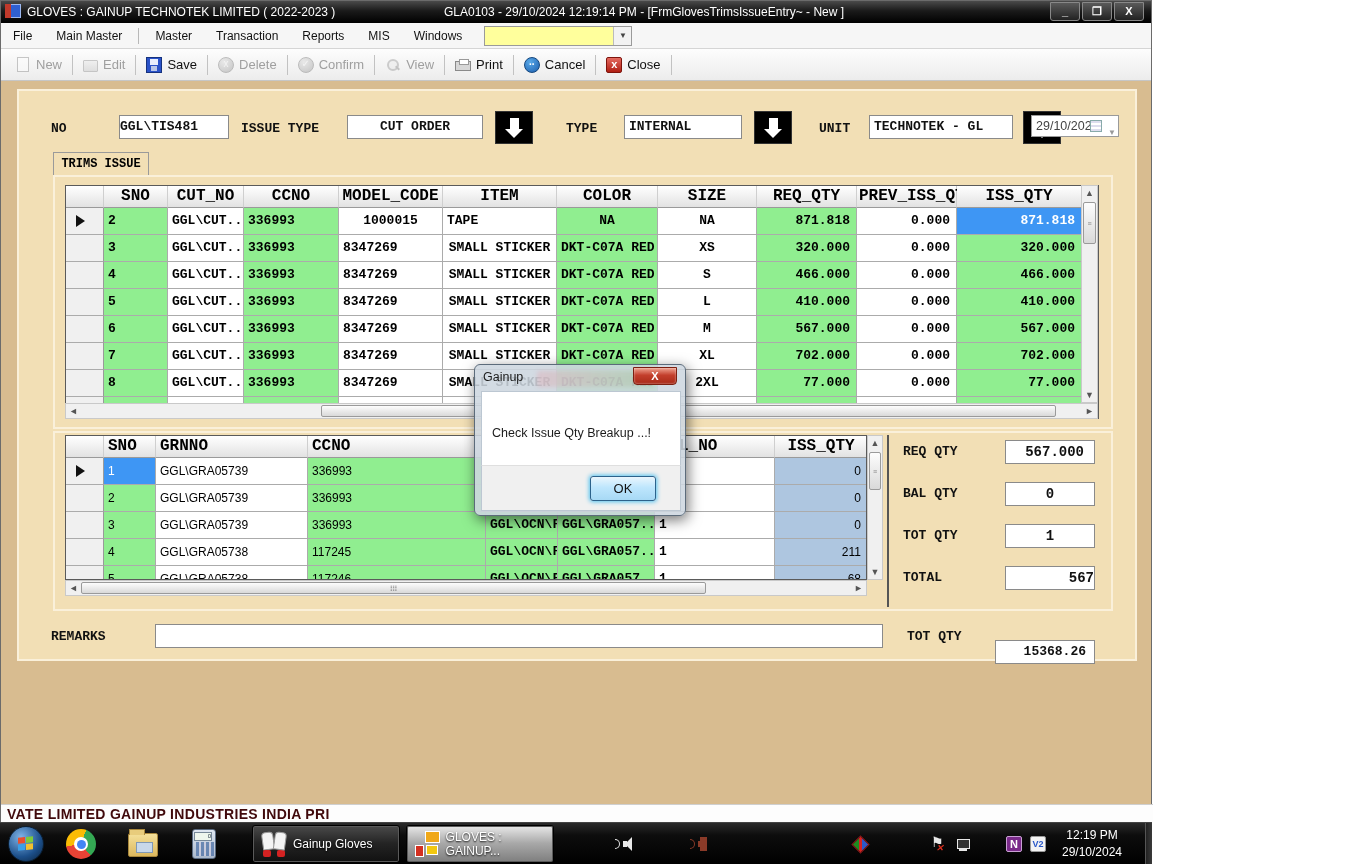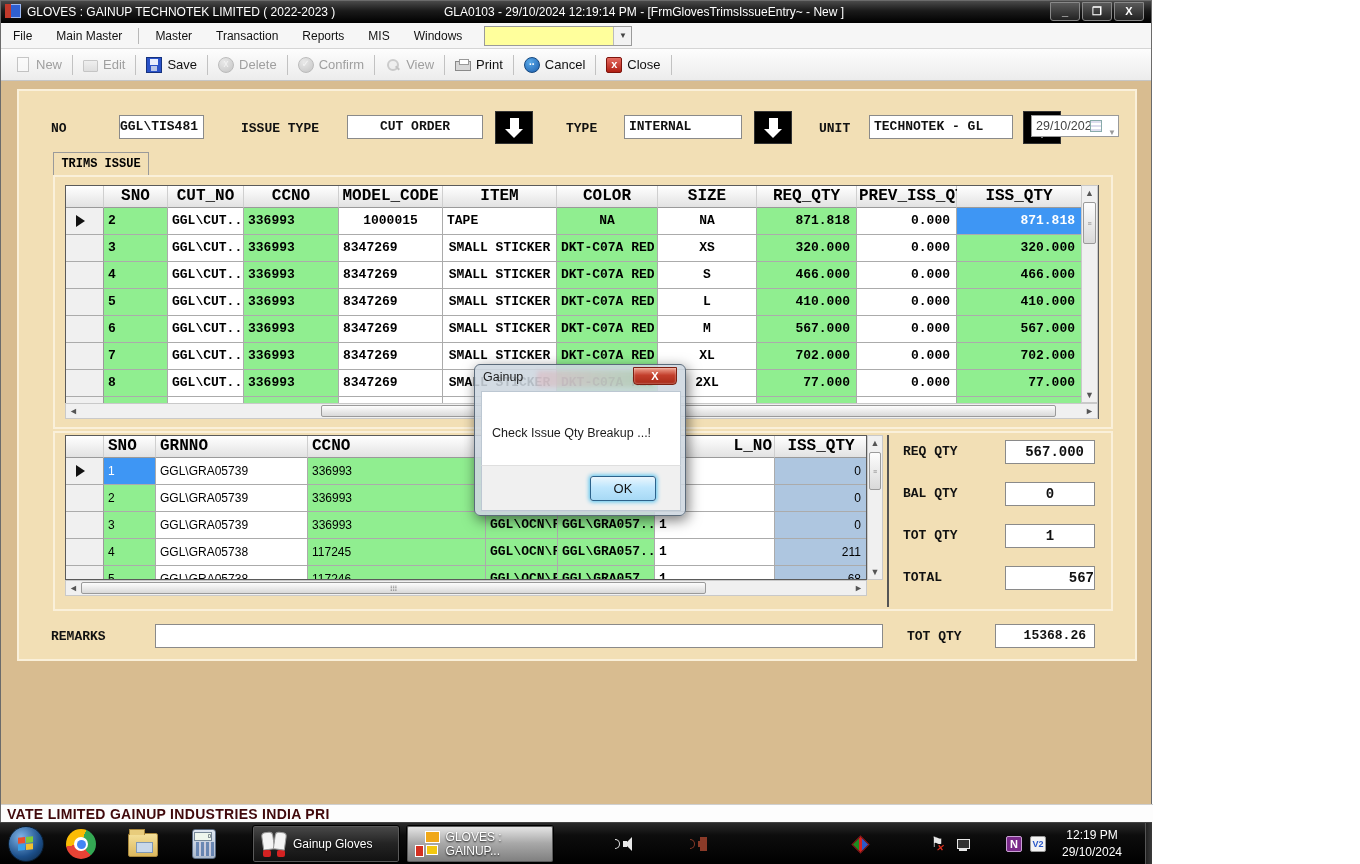--- a/index.html
+++ b/index.html
@@ -252,21 +252,21 @@
           <span class="tbi i-close"></span>
           <span>Close</span>
         </span>
         <span class="tb-sep"></span>
       </div>
 
     <div class="formarea">
       <div class="panel">
 
         <span class="flabel mono" style="left:32px; top:30px;">NO</span>
-        <span class="fbox mono" style="left:100px; top:24px; width:85px; height:24px; padding-left:0;">GGL\TIS481</span>
+        <span class="fbox mono" style="left:100px; top:24px; width:110px; height:24px; padding-left:0;">GGL\TIS481</span>
 
         <span class="flabel mono" style="left:222px; top:30px;">ISSUE TYPE</span>
         <span class="fbox mono" style="left:328px; top:24px; width:136px; height:24px; text-align:center;">CUT ORDER</span>
         <span class="arrowbtn" style="left:476px; top:20px;">
             <i></i>
           </span>
 
         <span class="flabel mono" style="left:547px; top:30px;">TYPE</span>
         <span class="fbox mono" style="left:605px; top:24px; width:118px; height:24px; padding-left:4px;">INTERNAL</span>
         <span class="arrowbtn" style="left:735px; top:20px;">
@@ -425,21 +425,21 @@
         </div>
 
         <div class="grid" id="bottom-grid" style="left:46px; top:344px; width:802px; height:145px;">
             <div class="g-hrow">
               <div class="g-h" style="width: 38px; flex: 0 0 38px;"></div>
               <div class="g-h mono" style="width: 52px; flex: 0 0 52px; text-align: left; padding-left: 4px;">SNO</div>
               <div class="g-h mono" style="width: 152px; flex: 0 0 152px; text-align: left; padding-left: 4px;">GRNNO</div>
               <div class="g-h mono" style="width: 178px; flex: 0 0 178px; text-align: left; padding-left: 4px;">CCNO</div>
               <div class="g-h mono" style="width: 72px; flex: 0 0 72px; text-align: left; padding-left: 4px;">OF</div>
               <div class="g-h mono" style="width: 97px; flex: 0 0 97px; text-align: left; padding-left: 4px;"></div>
-              <div class="g-h mono" style="width: 120px; flex: 0 0 120px; text-align: right; padding-left: 24px;">L_NO</div>
+              <div class="g-h mono" style="width: 120px; flex: 0 0 120px; text-align: left; padding-left: 24px;">L_NO</div>
               <div class="g-h mono" style="width: 93px; flex: 0 0 93px;">ISS_QTY</div>
             </div>
             <div class="g-row">
               <div class="c-sel" style="width: 38px; flex: 0 0 38px;">
                 <span class="arr"></span>
               </div>
               <div class="g-cell green sans12 selblue" style="width: 52px; flex: 0 0 52px; text-align: left;">1</div>
               <div class="g-cell white sans12" style="width: 152px; flex: 0 0 152px; text-align: left;">GGL\GRA05739</div>
               <div class="g-cell green sans12" style="width: 178px; flex: 0 0 178px; text-align: left;">336993</div>
               <div class="g-cell green mono" style="width: 72px; flex: 0 0 72px; text-align: left;">GGL\OCN\FR...</div>
@@ -507,21 +507,21 @@
             <span class="flabel mono sidefield-label" style="left: 884px; top: 437px;">TOT QTY</span>
             <span class="fbox mono sidefield-box" style="left: 986px; top: 433px; width: 90px; height: 24px; text-align: center;">1</span>
             <span class="flabel mono sidefield-label" style="left: 884px; top: 479px;">TOTAL</span>
             <span class="fbox mono sidefield-box" style="left: 986px; top: 475px; width: 90px; height: 24px; text-align: right;">567</span>
           </div>
 
         <div class="remarks-row">
           <span class="flabel mono" style="left:32px; top:5px;">REMARKS</span>
           <span class="fbox" style="left:136px; top:0px; width:728px; height:24px;"></span>
           <span class="flabel mono" style="left:888px; top:5px;">TOT QTY</span>
-          <span class="fbox mono" style="left:976px; top:0px; width:100px; height:24px; text-align:right; padding-right:8px;">15368.26</span>
+          <span class="fbox mono" style="left:976px; top:16px; width:100px; height:24px; text-align:right; padding-right:8px;">15368.26</span>
         </div>
       </div>
     </div>
 
     <div class="dialog">
       <span class="dlg-title">Gainup</span>
       <span class="dlg-blur"></span>
       <span class="dlg-close">X</span>
       <div class="dlg-body">
         <span class="dlg-msg">Check Issue Qty Breakup ...!</span>

